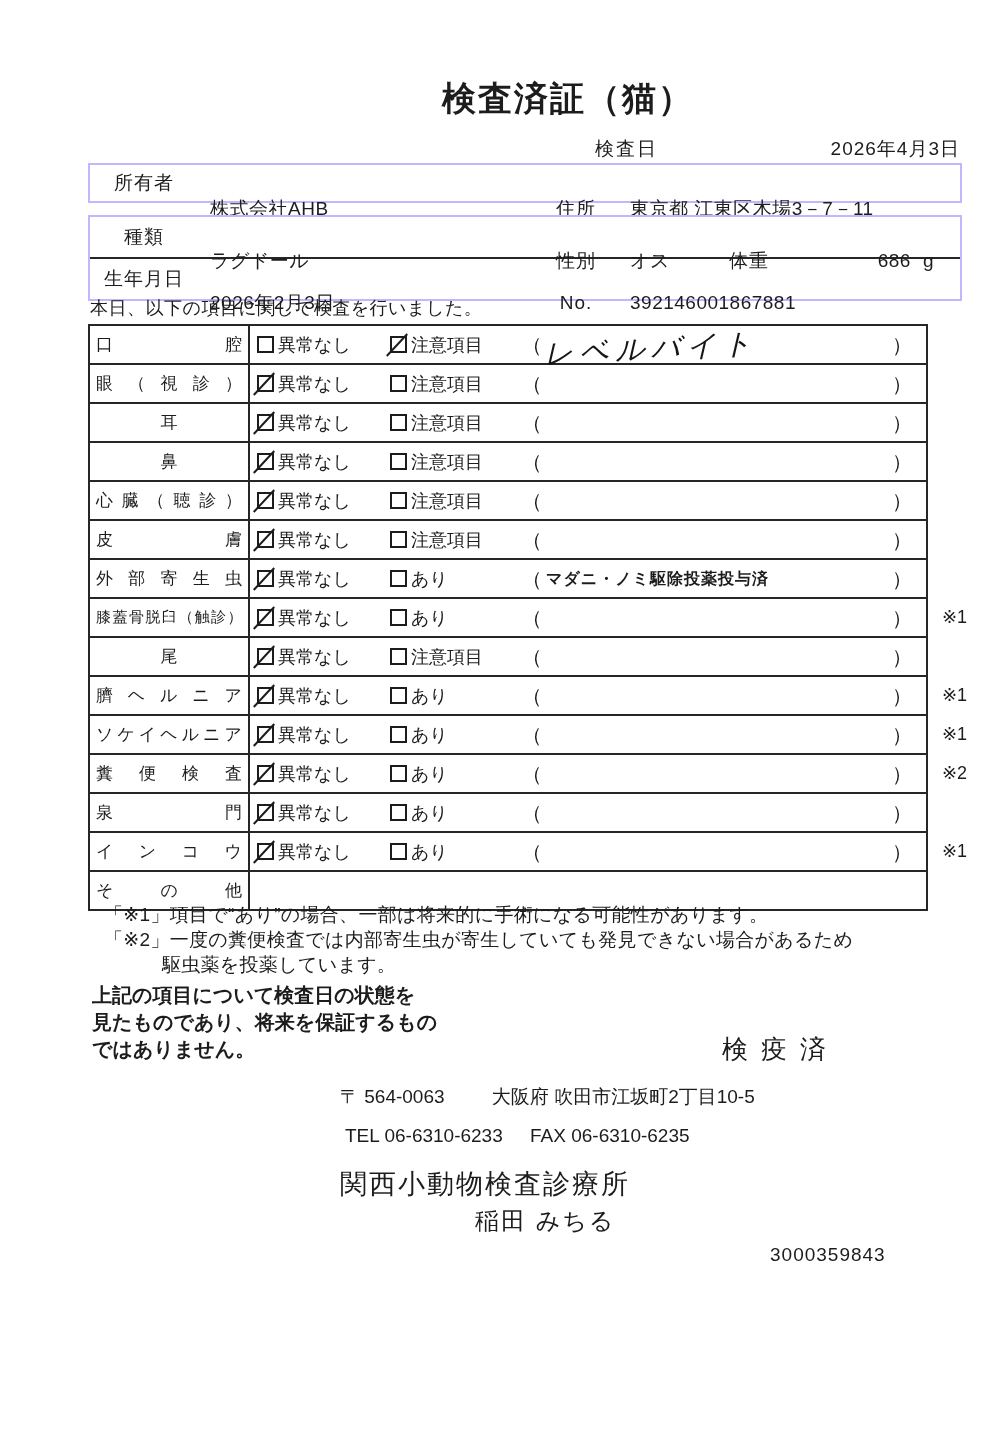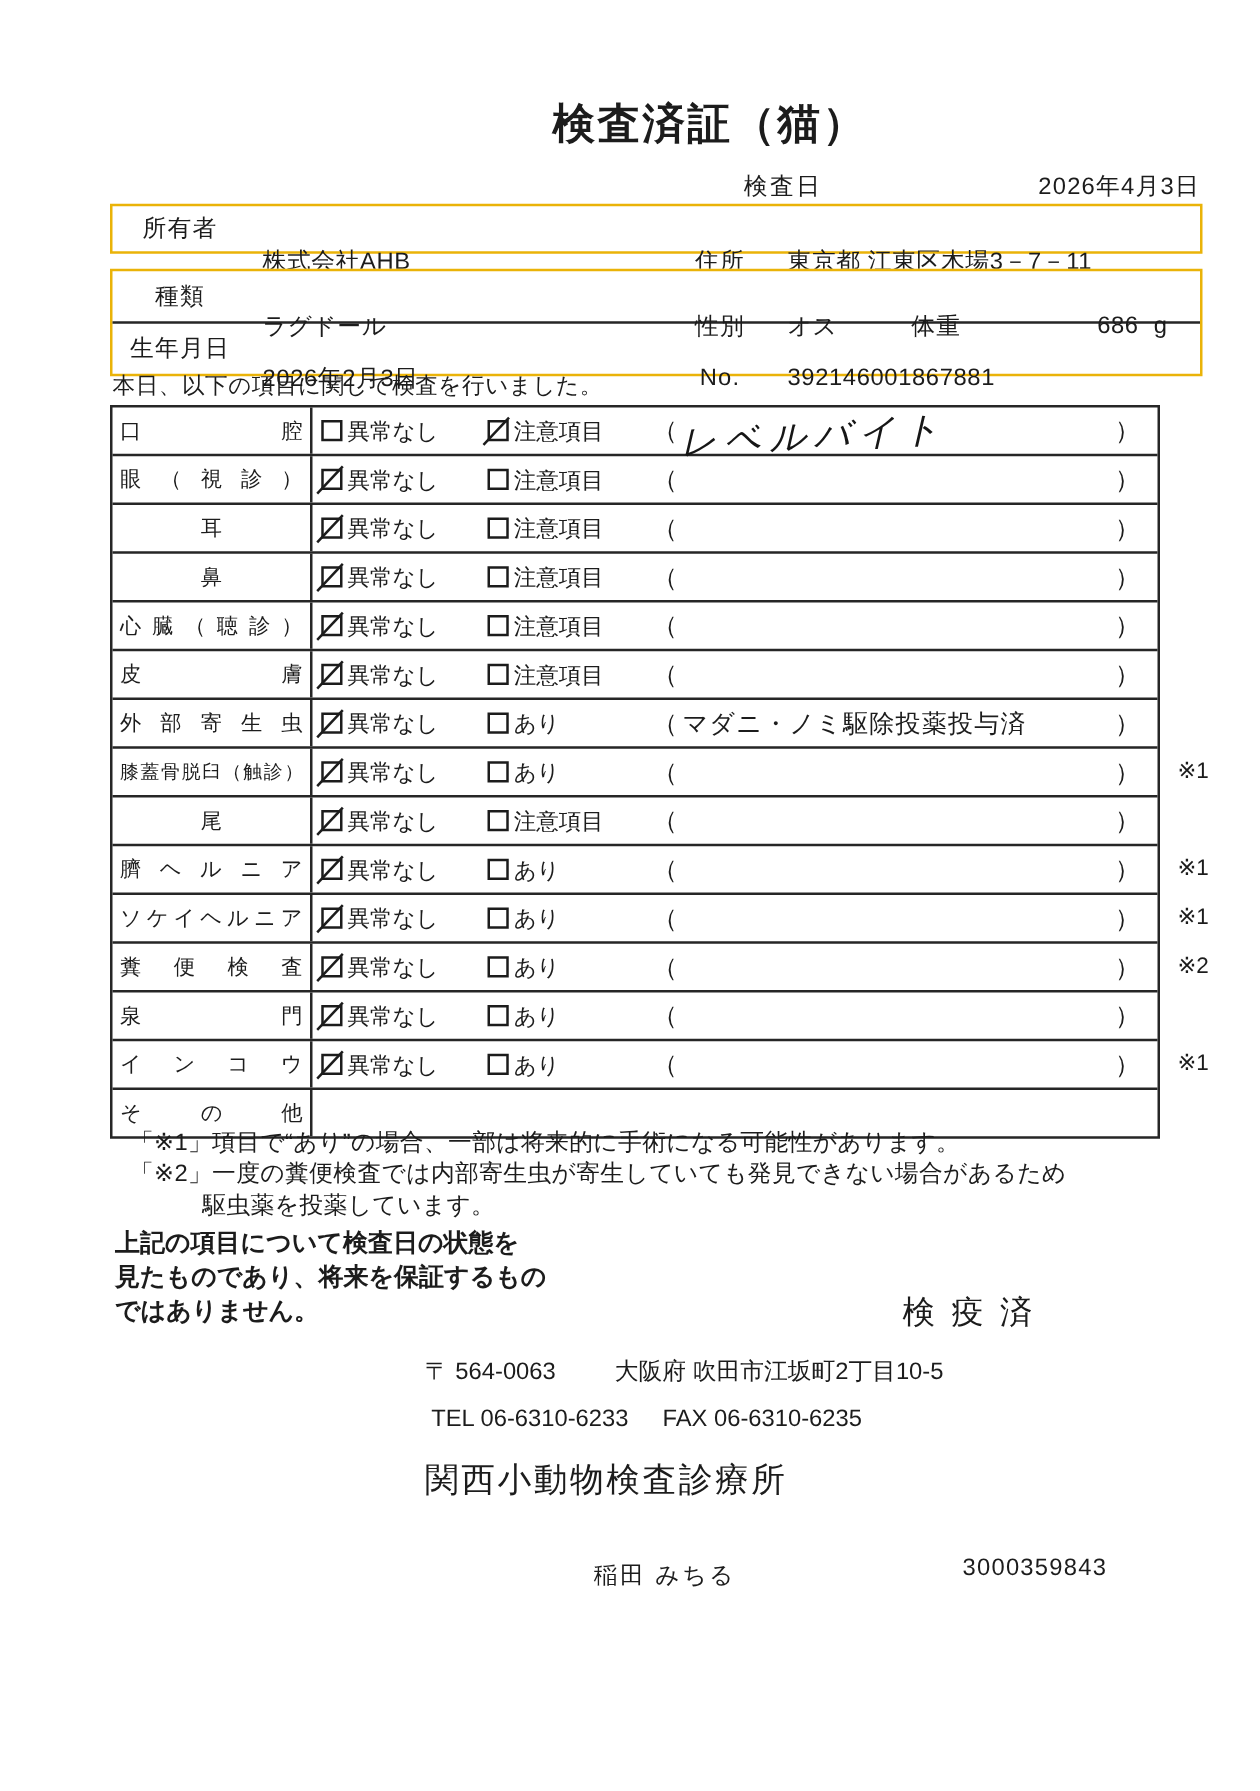--- a/index.html
+++ b/index.html
@@ -10,21 +10,21 @@
   }
   .title {
     position:absolute; top:76px; left:0; width:100%; margin:0;
     text-align:center; transform:translateX(64px);
     font-size:34px; font-weight:bold; letter-spacing:2px;
   }
   .insp-row { position:absolute; top:136px; left:88px; width:874px; height:24px; font-size:19px; }
   .insp-label { position:absolute; left:507px; top:0; letter-spacing:2px; }
   .insp-date  { position:absolute; right:2px; top:0; letter-spacing:1px; }
 
-  .tbl { position:absolute; left:88px; border:2px solid #eab308; box-sizing:border-box; background:#fff; }
+  .tbl { position:absolute; left:88px; border:2px solid #c4b5fd; box-sizing:border-box; background:#fff; }
   .owner-tbl { top:163px; width:874px; height:40px; display:flex; }
   .pet-tbl   { top:215px; width:874px; }
   .prow { display:flex; height:40px; }
   .prow + .prow { border-top:2px solid #262626; }
   .cell { box-sizing:border-box; display:flex; align-items:center; font-size:19px; }
   .cell + .cell { border-left:2px solid #262626;margin-top:44px; }
   .cell.lbl { justify-content:center; letter-spacing:1px; }
   .cell.val { padding:0 10px; letter-spacing:0.5px; }
   .w108{width:108px} .w334{width:334px} .w86{width:86px} .w90{width:90px} .w80{width:80px}
   .flex1{flex:1}
@@ -46,36 +46,36 @@
   .opt { position:absolute; top:50%; transform:translateY(-50%); display:flex; align-items:center; gap:4px; }
   .opt1 { left:7px; } .opt2 { left:140px;justify-content:space-between; }
   .cbox { width:13px; height:13px; border:2px solid #1c1c1c; position:relative; flex:0 0 auto; }
   .cbox.checked::after {
     content:""; position:absolute; width:30px; height:2px; background:#1c1c1c;
     left:-10px; top:6px; transform:rotate(-47deg);
   }
   .paren { position:absolute; top:50%; transform:translateY(-50%); font-size:20px; }
   .paren.open { left:272px; } .paren.close { right:14px; }
   .note { position:absolute; left:296px; top:50%; transform:translateY(-50%); white-space:nowrap; }
-  .note.printed { font-weight:normal; font-size:20px; letter-spacing:1px; }
+  .note.printed { font-weight:bold; font-size:16px; letter-spacing:1px; }
   .note.handwritten {
     font-size:29px; letter-spacing:6px; color:#161616; z-index:2; top:62%;
     transform:translateY(-50%) rotate(-3deg) skewX(-16deg); font-weight:normal;
   }
   .remark { position:absolute; left:852px; top:7px; font-size:18px; white-space:nowrap; }
 
   .footnotes { position:absolute; top:886px; left:88px; margin:16px; font-size:19px; line-height:25px; white-space:pre-line; letter-spacing:0.3px; }
   .disclaimer { position:absolute; top:982px; left:92px; margin:0; font-size:20px; font-weight:bold; line-height:27px; white-space:pre-line; }
   .stamp { position:absolute; top:1032px; left:722px; font-size:26px; letter-spacing:13px; }
   .addr-line { position:absolute; top:1084px; left:340px; font-size:19px; }
   .addr-line .addr { margin-left:42px; }
   .tel-line { position:absolute; top:1125px; left:345px; font-size:19px; }
   .tel-line .fax { margin-left:22px; }
   .clinic-name { position:absolute; top:1166px; left:340px; font-size:27px; letter-spacing:2px; }
-  .vet-name { position:absolute; top:1247px; left:475px; font-size:19px; letter-spacing:2px; }
+  .vet-name { position:absolute; top:1205px; left:475px; font-size:24px; letter-spacing:2px; }
   .serial { position:absolute; top:1244px; left:770px; font-size:19px; letter-spacing:1px; }
 </style>
 </head>
 <body>
 
 <div class="sheet">
 
   <h1 class="title">検査済証（猫）</h1>
 
   <div class="insp-row">

